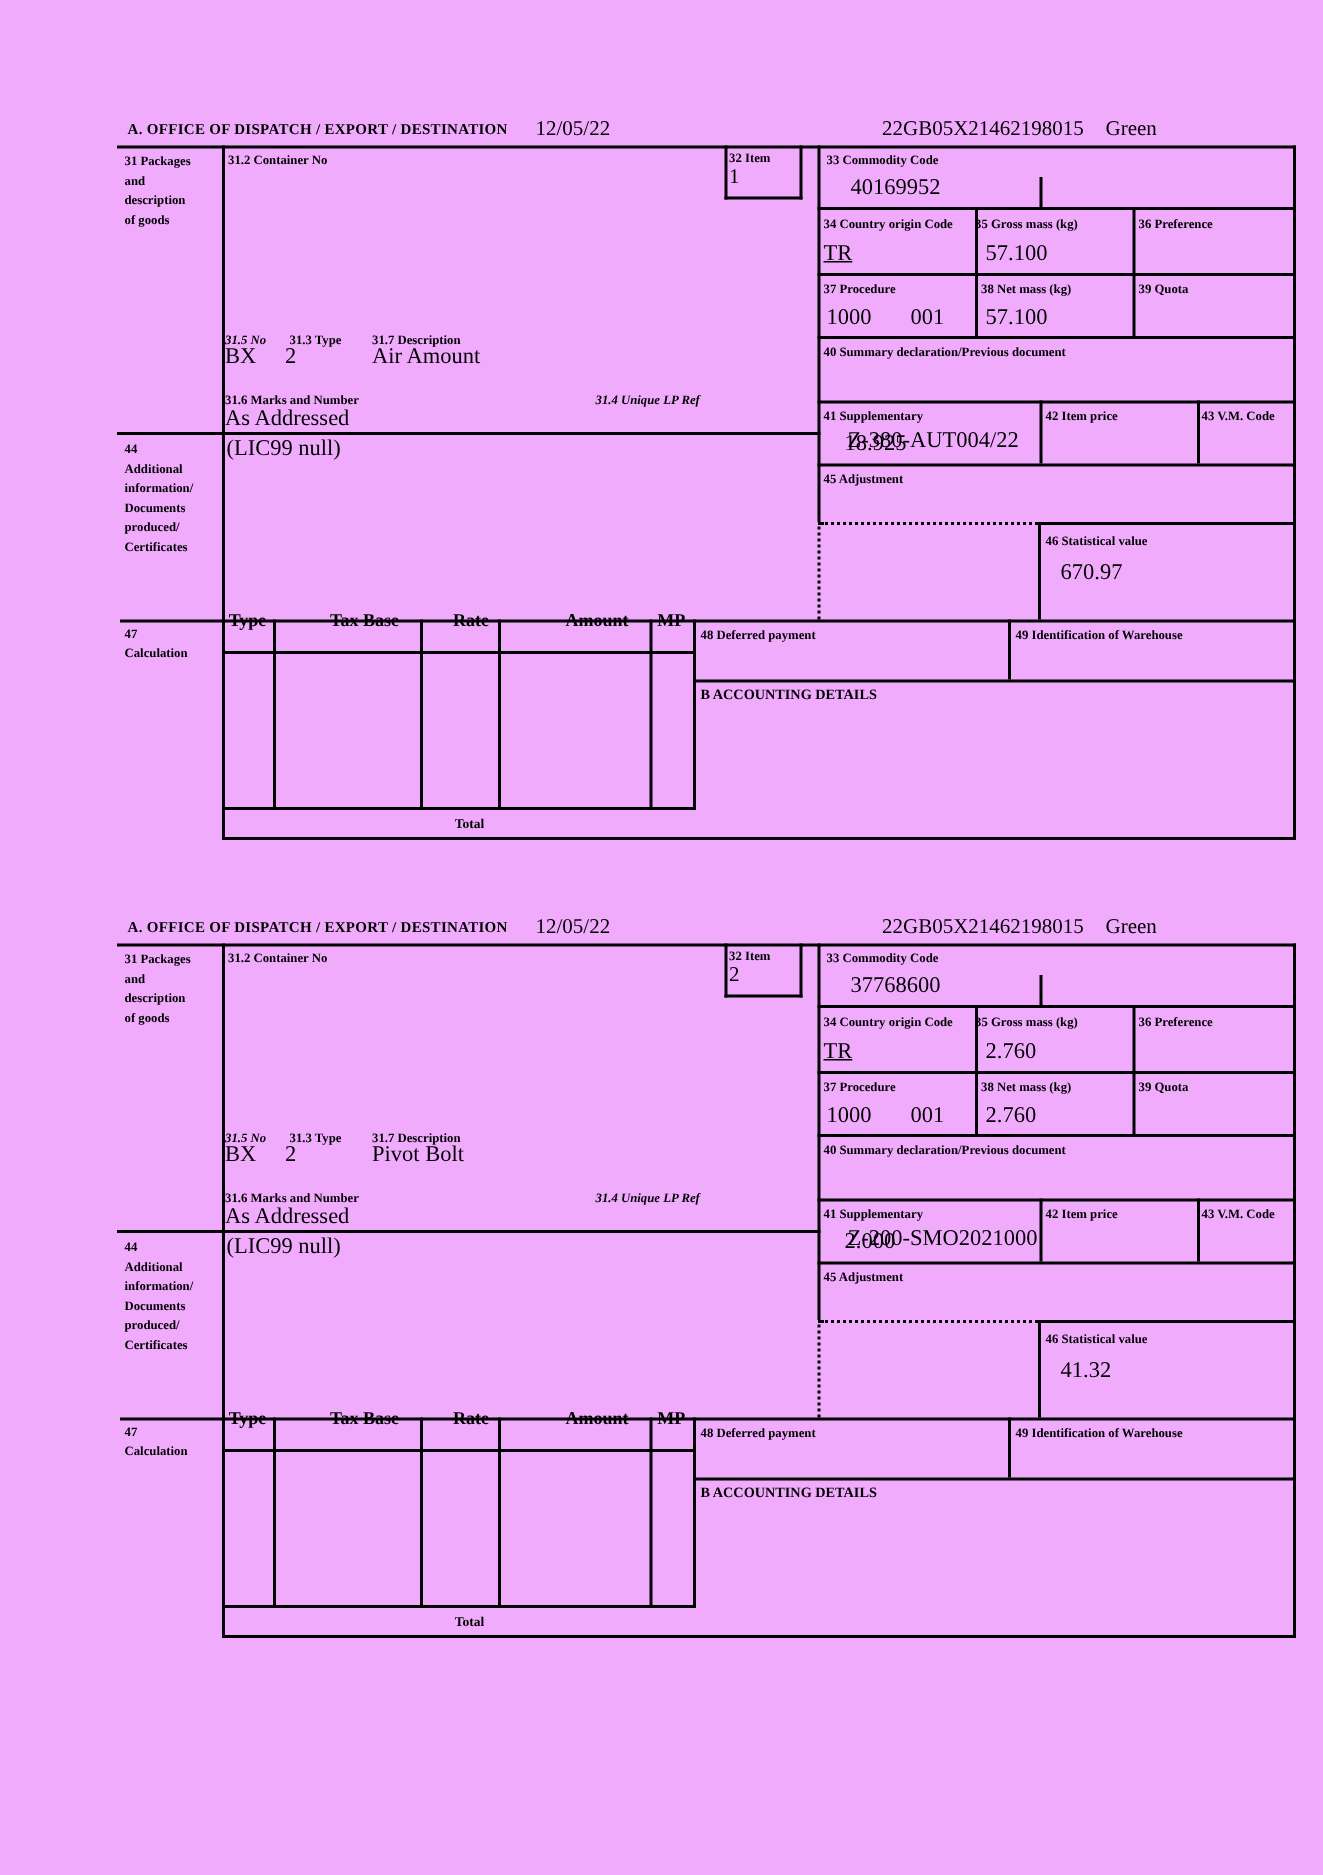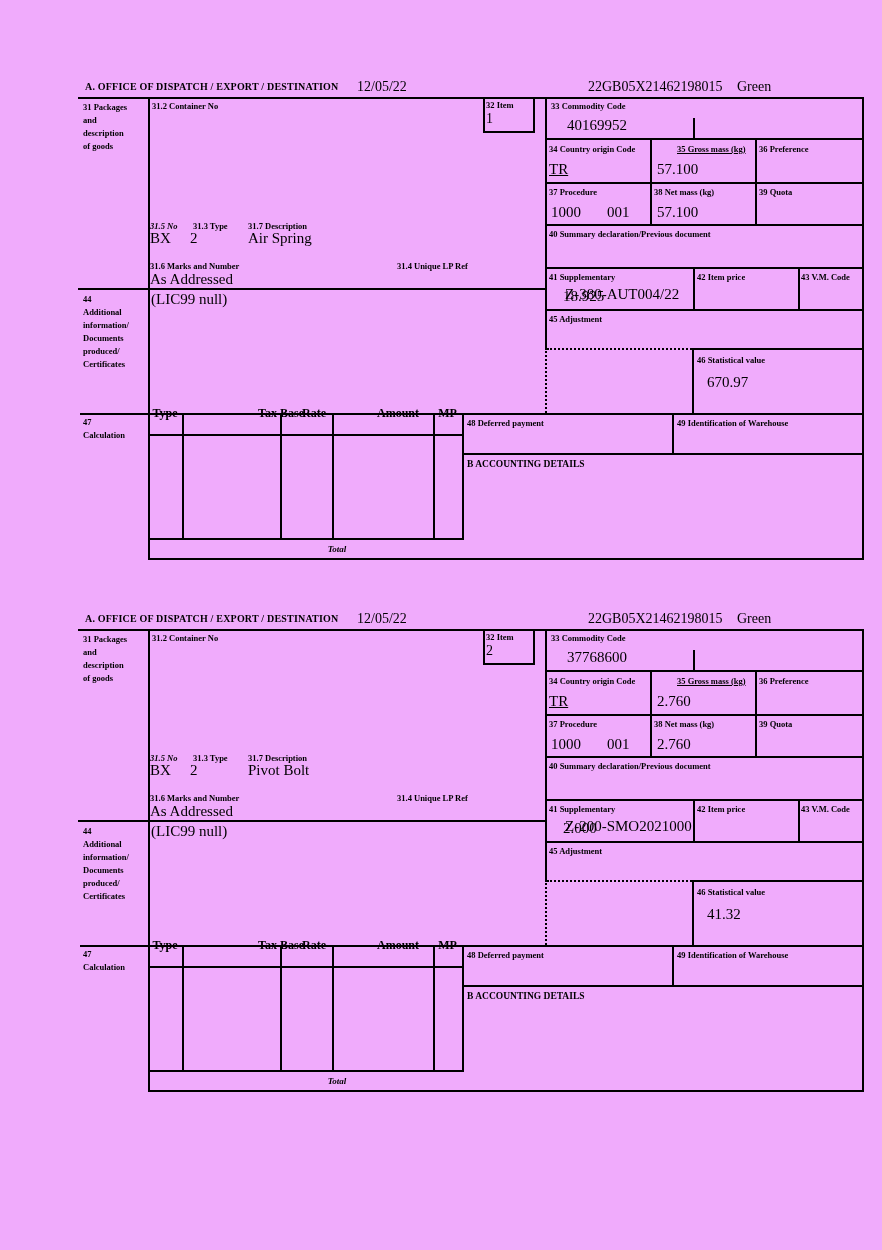--- a/index.html
+++ b/index.html
@@ -15,48 +15,48 @@
   .hofc{left:85px;top:3px;font-size:10px;font-weight:bold;letter-spacing:0.2px;}
   .hdate{left:357px;top:1px;font-size:14px;}
   .hmrn{left:588px;top:1px;font-size:14px;}
   .hgrn{left:737px;top:1px;font-size:14px;}
   .lbl31{left:83px;top:23px;}
   .lbl31-2{left:152px;top:23px;}
   .lbl32{left:486px;top:22px;}
   .v-item{left:486px;top:33px;font-size:14px;}
   .lbl33{left:551px;top:23px;}
   .v-comm{left:567px;top:39px;}
-  .lbl34{left:549px;top:66px;}  .lbl35{left:677px;top:66px;text-decoration:underline;}  .lbl36{left:759px;top:66px;}
+  .lbl34{left:549px;top:66px;}  .lbl35{left:650px;top:66px;}  .lbl36{left:759px;top:66px;}
   .v-country{left:549px;top:83px;text-decoration:underline;} .v-gross{left:657px;top:83px;}
   .lbl37{left:549px;top:109px;} .lbl38{left:654px;top:109px;} .lbl39{left:759px;top:109px;}
   .v-proc1{left:551px;top:126px;} .v-proc2{left:607px;top:126px;} .v-net{left:657px;top:126px;}
   .lbl40{left:549px;top:151px;}
   .v-prevdoc{left:565px;top:164px;margin-top:44px;}
   .lbl41{left:549px;top:194px;} .lbl42{left:697px;top:194px;} .lbl43{left:801px;top:194px;}
   .v-suppl{left:563px;top:210px;}
   .lbl45{left:549px;top:236px;}
   .lbl46{left:697px;top:277px;}
   .v-stat{left:707px;top:296px;}
   .lbl31-5{left:150px;top:143px;font-style:italic;} .lbl31-3{left:193px;top:143px;} .lbl31-7{left:248px;top:143px;}
   .v-pkgno{left:150px;top:152px;} .v-pkgtype{left:190px;top:152px;} .v-desc{left:248px;top:152px;}
-  .lbl31-6{left:150px;top:183px;} .lbl31-4{left:397px;top:183px;}
+  .lbl31-6{left:150px;top:183px;} .lbl31-4{left:397px;top:183px;font-style:italic;}
   .v-marks{left:150px;top:193px;}
   .lbl44{left:83px;top:215px;}
   .v-addl{left:151px;top:213px;}
   .lbl47{left:83px;top:338px;}
   .th{position:absolute;top:328px;font-size:12px;font-weight:bold;}
   .th-type{left:148px;width:34px;text-align:center;}
-  .th-taxbase{left:182px;width:122px;text-align:right;}
+  .th-taxbase{left:182px;width:122px;text-align:center;}
   .th-rate{left:280px;width:46px;text-align:right;}
   .th-amount{left:332px;width:87px;text-align:right;}
   .th-mp{left:433px;width:29px;text-align:center;}
   .lbl48{left:467px;top:340px;}
   .lbl49{left:677px;top:340px;}
   .t-acct{left:467px;top:381px;font-size:9.5px;font-weight:bold;}
-  .t-total{left:160px;top:466px;width:354px;text-align:center;font-size:9px;font-weight:bold;font-style:italic;}
+  .t-total{left:136px;top:466px;width:354px;text-align:center;font-size:9px;font-weight:bold;}
 </style>
 </head>
 <body>
 
 <div id="page">
 
   <div class="form" style="top:78px">
     <div class="tx hofc">A.  OFFICE OF DISPATCH / EXPORT / DESTINATION</div>
     <div class="tx hdate">12/05/22</div>
     <div class="tx hmrn">22GB05X21462198015</div>
@@ -145,21 +145,21 @@
     <div class="tx val v-country">TR</div>
     <div class="tx val v-gross">57.100</div>
     <div class="tx val v-proc1">1000</div>
     <div class="tx val v-proc2">001</div>
     <div class="tx val v-net">57.100</div>
     <div class="tx val v-prevdoc">Z-380-AUT004/22</div>
     <div class="tx val v-suppl">18.925</div>
     <div class="tx val v-stat">670.97</div>
     <div class="tx val v-pkgno">BX</div>
     <div class="tx val v-pkgtype">2</div>
-    <div class="tx val v-desc">Air Spring</div>
+    <div class="tx val v-desc">Air Amount</div>
     <div class="tx val v-marks">As Addressed</div>
     <div class="tx val v-addl">(LIC99 null)</div>
   </div>
 
   <div class="form" style="top:610px">
     <div class="tx hofc">A.  OFFICE OF DISPATCH / EXPORT / DESTINATION</div>
     <div class="tx hdate">12/05/22</div>
     <div class="tx hmrn">22GB05X21462198015</div>
     <div class="tx hgrn">Green</div>
 

